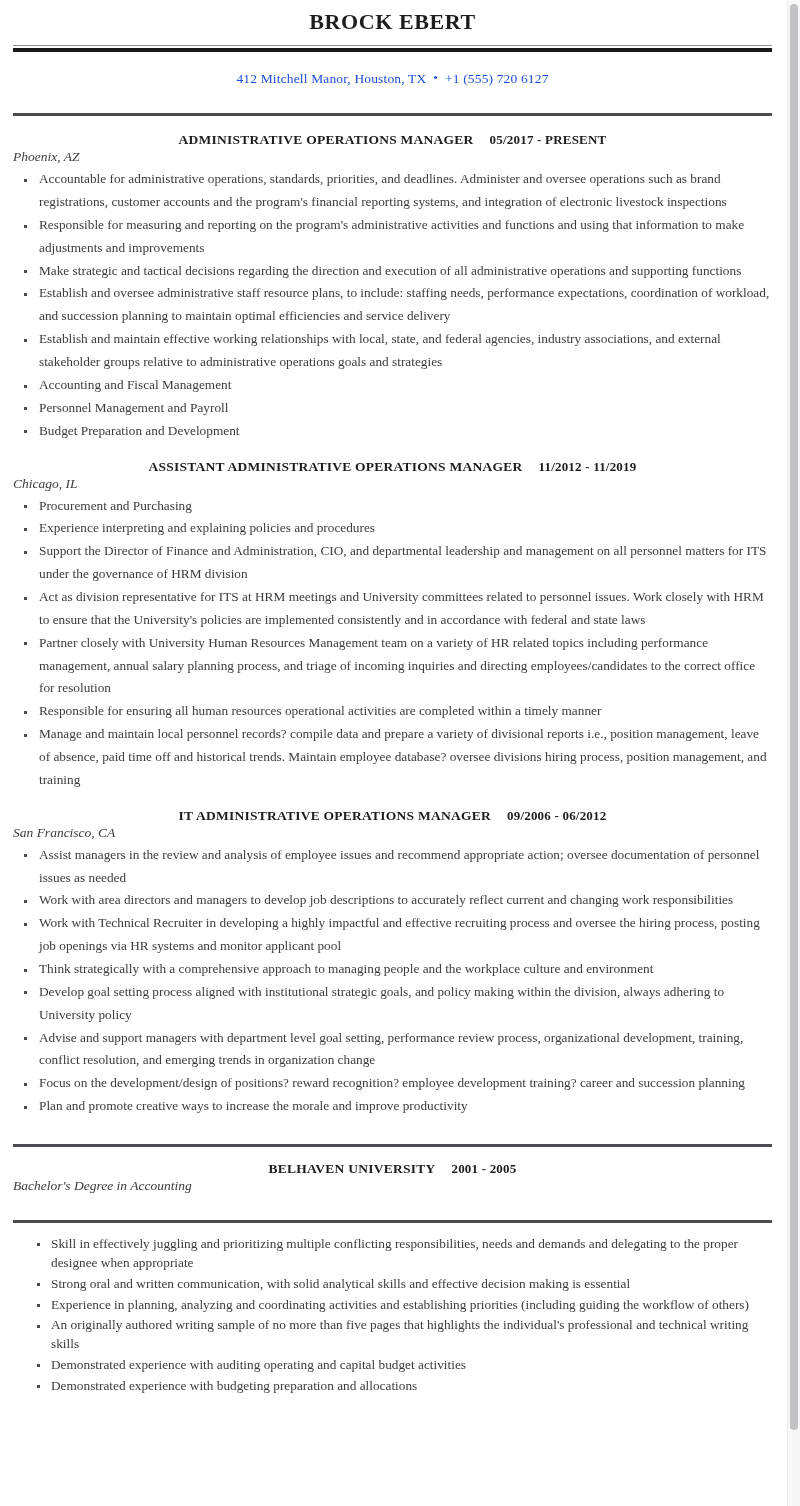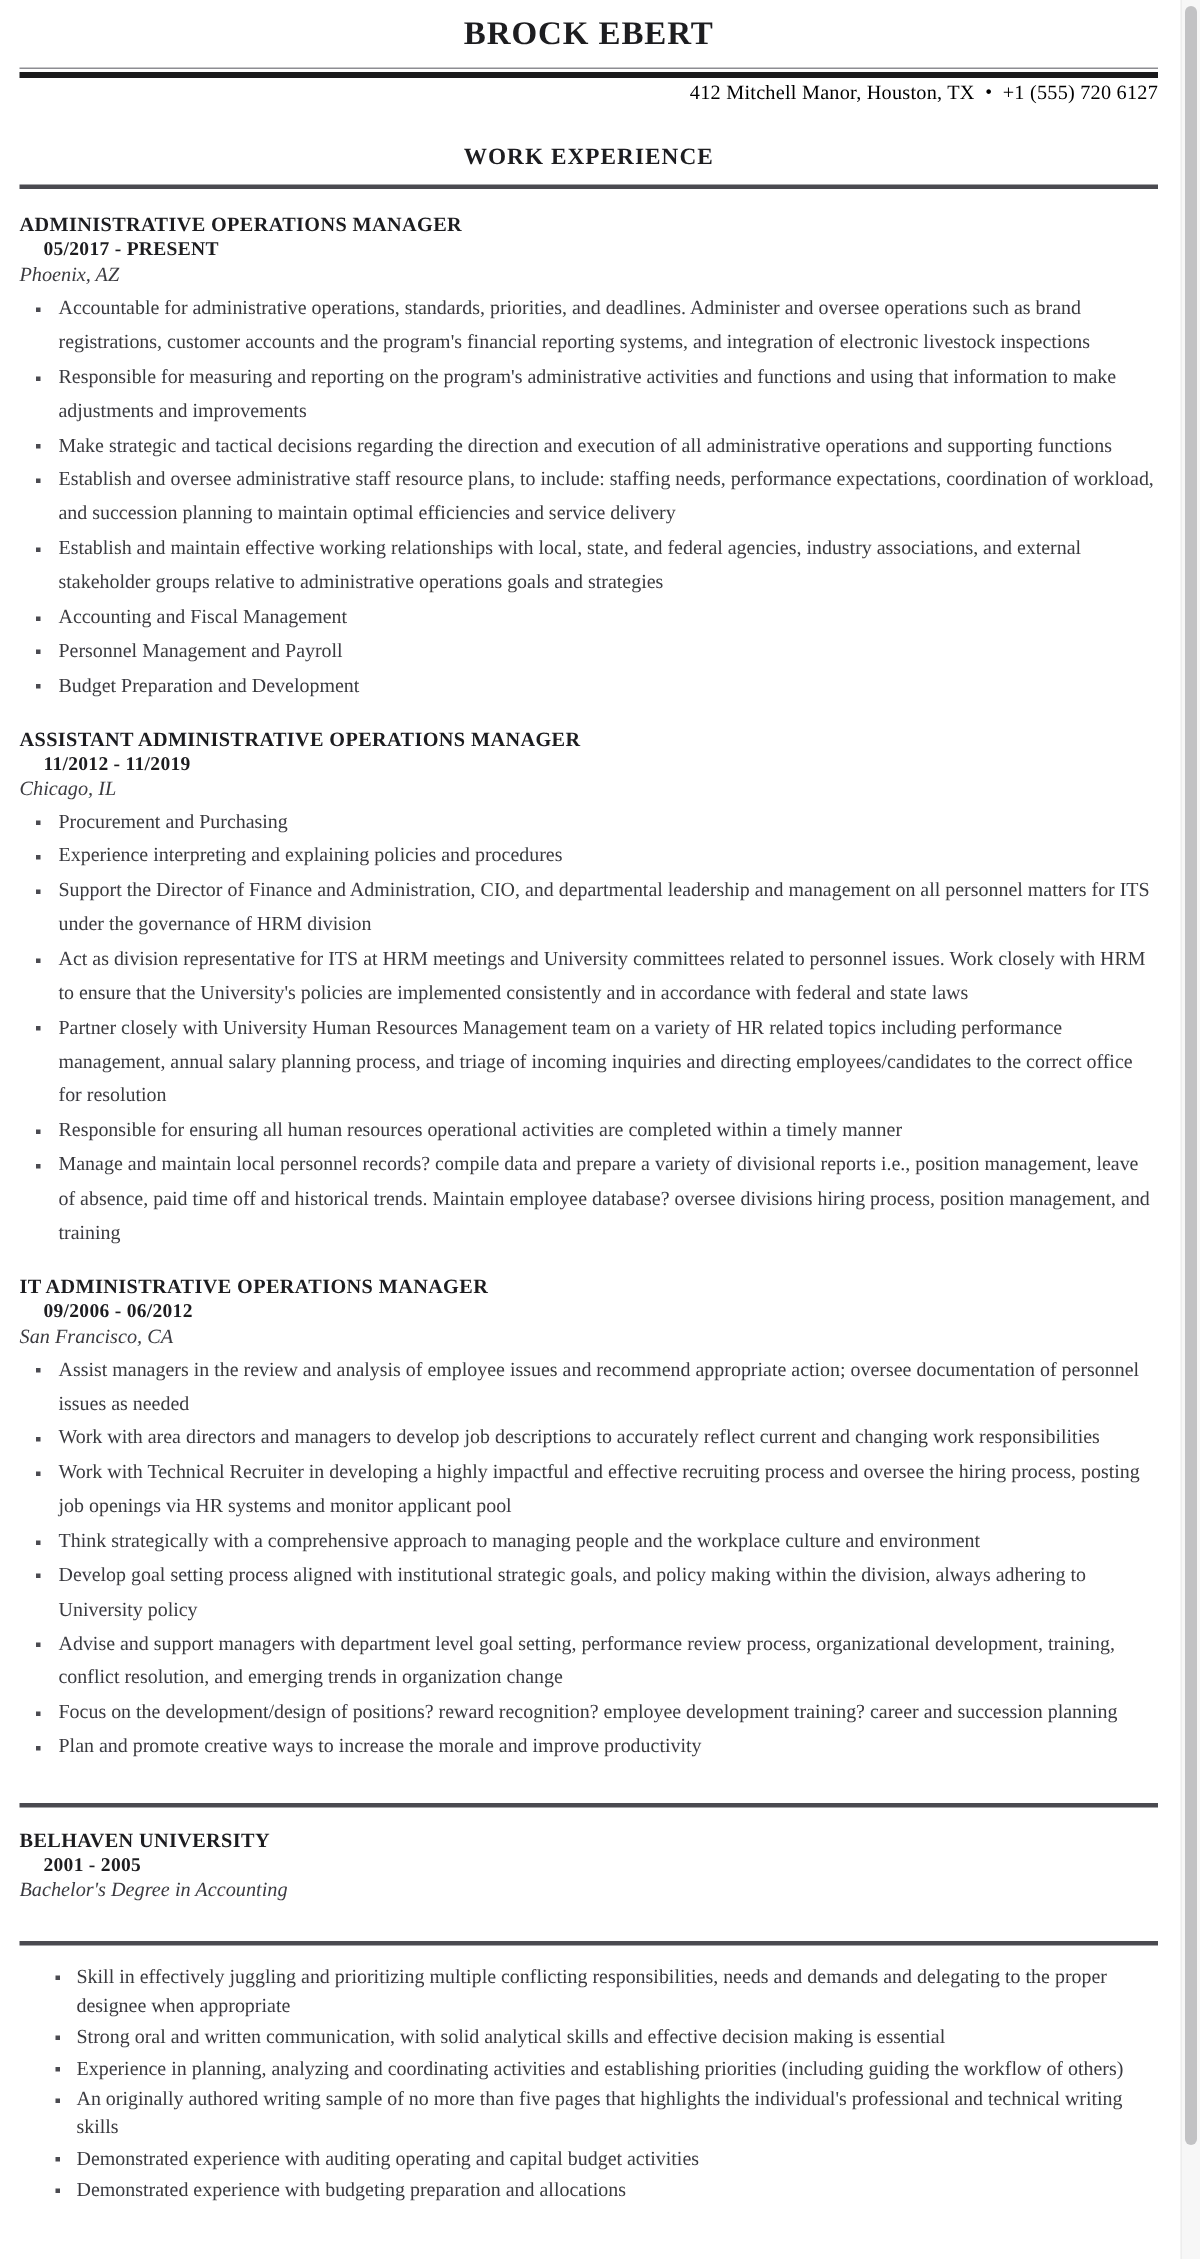--- a/index.html
+++ b/index.html
@@ -60,24 +60,24 @@
 
   .rule-double {
     margin-top: 11px;
     height: 7px;
     border-top: 1.6px solid #8d8d92;
     border-bottom: 4px solid #1a1a1c;
     box-sizing: border-box;
   }
 
   .contact {
-    text-align: right;
+    text-align: center;
     font-size: 13.5px;
-    color: #000000;
-    margin-top: 1px;
+    color: #1d4ed8;
+    margin-top: 18px;
     letter-spacing: 0.15px;
   }
   .contact .sep {
     display: inline-block;
     padding: 0 7px;
     font-size: 13px;
     vertical-align: 1px;
   }
 
   
@@ -100,21 +100,20 @@
   .entry {
     margin-top: 16px;
   }
   .entry:first-of-type {
     margin-top: 14px;
   }
   .entry-head {
     display: flex;
     align-items: baseline;
     justify-content: center;
-    flex-direction: column;
   }
   .entry-title {
     font-size: 13.5px;
     font-weight: bold;
     letter-spacing: 0.25px;
     color: #1d1d20;
     text-transform: uppercase;
   }
   .entry-date {
     font-size: 13px;
@@ -175,21 +174,20 @@
 
   <div>
     <div class="name">BROCK EBERT</div>
     <div class="rule-double"></div>
     <div class="contact">
       <span>412 Mitchell Manor,  Houston, TX</span><span class="sep">•</span><span>+1 (555) 720 6127</span>
     </div>
   </div>
 
   <div class="section">
-    <div class="section-head">WORK EXPERIENCE</div>
     <div class="section-rule"></div>
 
     <div class="entry">
       <div class="entry-head">
         <div class="entry-title">ADMINISTRATIVE OPERATIONS MANAGER</div>
         <div class="entry-date">05/2017 - PRESENT</div>
       </div>
       <div class="entry-sub">Phoenix, AZ</div>
       <ul class="bullets">
         <li>Accountable for administrative operations, standards, priorities, and deadlines. Administer and oversee operations such as brand registrations, customer accounts and the program's financial reporting systems, and integration of electronic livestock inspections</li>

